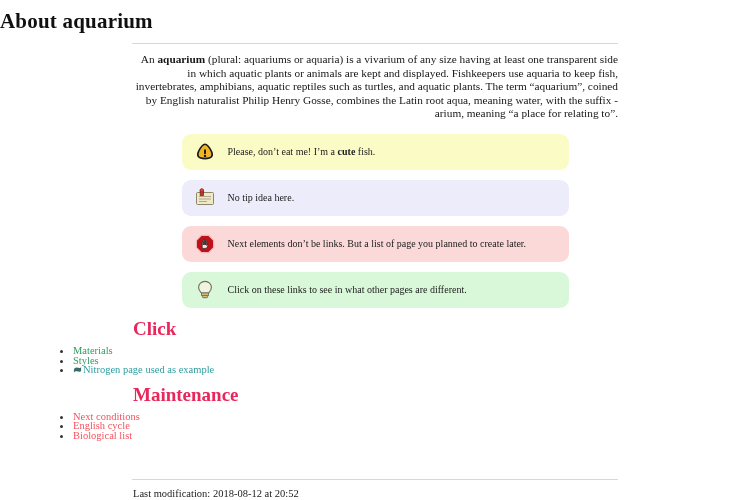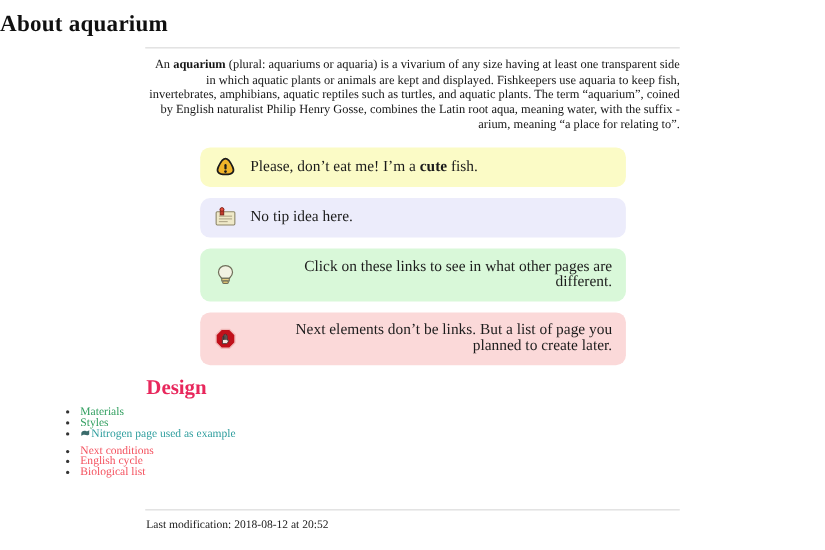--- a/index.html
+++ b/index.html
@@ -71,24 +71,23 @@
   .callout {
     position: relative;
     margin: 0 auto 10px auto;
     width: 387px;
     min-height: 36px;
     border-radius: 9px;
     box-sizing: border-box;
     padding: 10px 12px 10px 46px;
     display: flex;
     align-items: center;
-    font-size: 14px;
+    font-size: 10px;
     line-height: 14px;
     color: #1b1b1b;
-    text-align: right;
   }
   .callout .callout-text b { font-weight: bold; }
   .callout-icon {
     position: absolute;
     left: 11px;
     top: 50%;
     transform: translateY(-50%);
     width: 24px;
     height: 24px;
     display: block;
@@ -137,21 +136,21 @@
     width: 9px;
     height: 9px;
     margin-right: 1px;
   }
 
   
   .site-footer {
     position: absolute;
     left: 0;
     right: 0;
-    bottom: 16px;
+    bottom: 0;
   }
   .footer-text {
     margin: 7px 0 0 133px;
     font-size: 10.5px;
     line-height: 13px;
     color: #1a1a1a;
   }
 </style>
 </head>
 <body>
@@ -185,52 +184,53 @@
           <line x1="6" y1="10.5" x2="18" y2="10.5" stroke="#a9a083" stroke-width="0.9"></line>
           <line x1="6" y1="13" x2="18" y2="13" stroke="#a9a083" stroke-width="0.9"></line>
           <line x1="6" y1="15.5" x2="14" y2="15.5" stroke="#a9a083" stroke-width="0.9"></line>
           <rect x="7.2" y="4.2" width="3.2" height="5.2" fill="#c0392b" stroke="#7d2018" stroke-width="0.8"></rect>
           <circle cx="8.8" cy="4.4" r="1.7" fill="#e74c3c" stroke="#7d2018" stroke-width="0.8"></circle>
         </svg>
       </span>
       <span class="callout-text">No tip idea here.</span>
     </div>
 
+    <div class="callout callout--stop">
+      <span class="callout-icon">
+        <svg viewBox="0 0 24 24" width="24" height="24" aria-hidden="true">
+          <polygon points="8.4,3.4 15.6,3.4 20.6,8.4 20.6,15.6 15.6,20.6 8.4,20.6 3.4,15.6 3.4,8.4" fill="#c0111b" stroke="#f0b8b8" stroke-width="1.2"></polygon>
+          <path d="M9.2 16.4 L9.2 10.4 C9.2 9.7 10.3 9.7 10.3 10.4 L10.3 13 L10.3 8.6 C10.3 7.9 11.4 7.9 11.4 8.6 L11.4 12.9 L11.4 8.4 C11.4 7.7 12.5 7.7 12.5 8.4 L12.5 12.9 L12.5 9.1 C12.5 8.4 13.6 8.4 13.6 9.1 L13.6 13.4 C14.4 12.4 15.2 13.2 14.7 14.2 C14.2 15.2 13.6 16 13.1 16.4 Z" fill="#efe7e0" stroke="#2a2020" stroke-width="0.7" stroke-linejoin="round"></path>
+        </svg>
+      </span>
+      <span class="callout-text">Next elements don’t be links. But a list of page you planned to create later.</span>
+    </div>
+
     <div class="callout callout--tip">
       <span class="callout-icon">
         <svg viewBox="0 0 24 24" width="24" height="24" aria-hidden="true">
           <path d="M12 3.4 C8.3 3.4 5.6 6 5.6 9.4 C5.6 12 7.4 13.6 8.5 15 L15.5 15 C16.6 13.6 18.4 12 18.4 9.4 C18.4 6 15.7 3.4 12 3.4 Z" fill="#f2f2e2" stroke="#6f6f5a" stroke-width="1.1"></path>
           <rect x="8.6" y="15" width="6.8" height="2.4" fill="#e6cf84" stroke="#6f6f5a" stroke-width="1"></rect>
           <rect x="9.4" y="17.4" width="5.2" height="2.3" rx="1" fill="#d9bf6e" stroke="#6f6f5a" stroke-width="1"></rect>
         </svg>
       </span>
       <span class="callout-text">Click on these links to see in what other pages are different.</span>
     </div>
 
-    <div class="callout callout--stop">
-      <span class="callout-icon">
-        <svg viewBox="0 0 24 24" width="24" height="24" aria-hidden="true">
-          <polygon points="8.4,3.4 15.6,3.4 20.6,8.4 20.6,15.6 15.6,20.6 8.4,20.6 3.4,15.6 3.4,8.4" fill="#c0111b" stroke="#f0b8b8" stroke-width="1.2"></polygon>
-          <path d="M9.2 16.4 L9.2 10.4 C9.2 9.7 10.3 9.7 10.3 10.4 L10.3 13 L10.3 8.6 C10.3 7.9 11.4 7.9 11.4 8.6 L11.4 12.9 L11.4 8.4 C11.4 7.7 12.5 7.7 12.5 8.4 L12.5 12.9 L12.5 9.1 C12.5 8.4 13.6 8.4 13.6 9.1 L13.6 13.4 C14.4 12.4 15.2 13.2 14.7 14.2 C14.2 15.2 13.6 16 13.1 16.4 Z" fill="#efe7e0" stroke="#2a2020" stroke-width="0.7" stroke-linejoin="round"></path>
-        </svg>
-      </span>
-      <span class="callout-text">Next elements don’t be links. But a list of page you planned to create later.</span>
-    </div>
-
   </div>
 
-  <h2 class="section-heading design">Design</h2>
+  <h2 class="section-heading design">Click</h2>
   <ul class="link-list link-list--design">
     <li><a class="link-design" href="#">Materials</a></li>
     <li><a class="link-design" href="#">Styles</a></li>
     <li><a class="link-external" href="#"><span class="ext-icon"><svg viewBox="0 0 10 10" width="9" height="9" aria-hidden="true">
               <path d="M1 5.6 C1 4 2.4 2.9 4.2 2.9 C5.4 2.9 6.2 3.4 7 3.4 C8 3.4 8.6 2.8 9 2.2 L9 6.3 C8.6 6.9 8 7.4 7 7.4 C6.1 7.4 5.3 6.9 4.2 6.9 C2.6 6.9 1.6 7.5 1 8.2 Z" fill="#3a6b6b"></path>
             </svg></span><span>Nitrogen page used as example</span></a></li>
   </ul>
 
+  <h2 class="section-heading maintenance">Maintenance</h2>
   <ul class="link-list link-list--maintenance">
     <li><span class="link-plan">Next conditions</span></li>
     <li><span class="link-plan">English cycle</span></li>
     <li><span class="link-plan">Biological list</span></li>
   </ul>
 
   <div class="site-footer">
     <hr class="rule footer-rule">
     <p class="footer-text">Last modification: 2018-08-12 at 20:52</p>
   </div>

